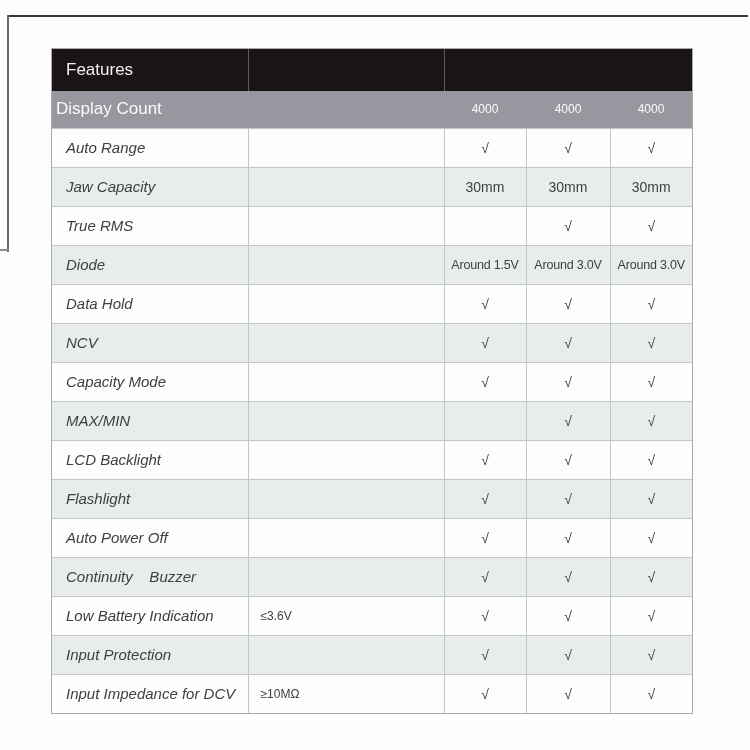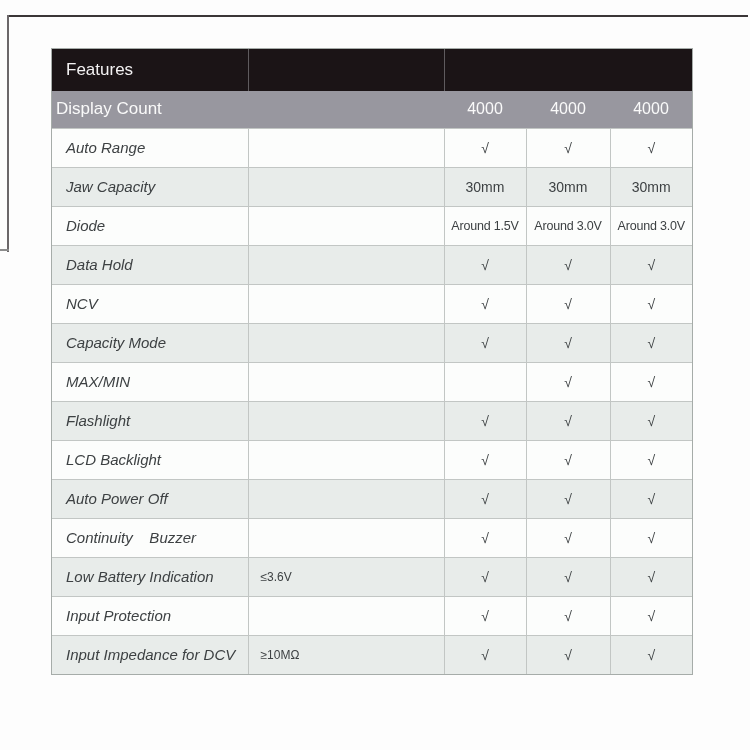--- a/index.html
+++ b/index.html
@@ -23,21 +23,21 @@
   
   tr.hdr{height:42px;}
   tr.hdr td{background:#1b1416;color:#f3f1f2;font-size:17px;vertical-align:middle;}
   td.hdr-features{padding-left:14px;border-right:1px solid #5f5b5e;}
   td.hdr-spacer{border-right:1px solid #5f5b5e;}
 
   
   tr.band{height:37px;}
   tr.band td{background:#98979f;color:#fafafa;vertical-align:middle;}
   td.band-label{padding-left:4px;font-size:17px;}
-  td.band-val{text-align:center;font-size:16px;margin-top:16px;}
+  td.band-val{text-align:center;font-size:12px;margin-top:16px;}
 
   
   tbody.rows tr{height:39px;}
   tbody.rows td{
     border-top:1px solid #c2c6c4;vertical-align:middle;
     color:#3d4143;background:#fcfdfc;
   }
   tbody.rows td + td{border-left:1px solid #c2c6c4;}
   tbody.rows tr:nth-child(even) td{background:#e8ecea;}
   td.feat{padding-left:14px;font-size:15px;font-style:italic;}
@@ -83,20 +83,27 @@
       <td class="val">√</td>
     </tr>
     <tr>
       <td class="feat">Jaw Capacity</td>
       <td class="spec"></td>
       <td class="val">30mm</td>
       <td class="val">30mm</td>
       <td class="val">30mm</td>
     </tr>
     <tr>
+      <td class="feat">True RMS</td>
+      <td class="spec"></td>
+      <td class="val"></td>
+      <td class="val">√</td>
+      <td class="val">√</td>
+    </tr>
+    <tr>
       <td class="feat">Diode</td>
       <td class="spec"></td>
       <td class="val tight">Around 1.5V</td>
       <td class="val tight">Around 3.0V</td>
       <td class="val tight">Around 3.0V</td>
     </tr>
     <tr>
       <td class="feat">Data Hold</td>
       <td class="spec"></td>
       <td class="val">√</td>
@@ -118,28 +125,28 @@
       <td class="val">√</td>
     </tr>
     <tr>
       <td class="feat">MAX/MIN</td>
       <td class="spec"></td>
       <td class="val"></td>
       <td class="val">√</td>
       <td class="val">√</td>
     </tr>
     <tr>
-      <td class="feat">Flashlight</td>
+      <td class="feat">LCD Backlight</td>
       <td class="spec"></td>
       <td class="val">√</td>
       <td class="val">√</td>
       <td class="val">√</td>
     </tr>
     <tr>
-      <td class="feat">LCD Backlight</td>
+      <td class="feat">Flashlight</td>
       <td class="spec"></td>
       <td class="val">√</td>
       <td class="val">√</td>
       <td class="val">√</td>
     </tr>
     <tr>
       <td class="feat">Auto Power Off</td>
       <td class="spec"></td>
       <td class="val">√</td>
       <td class="val">√</td>

